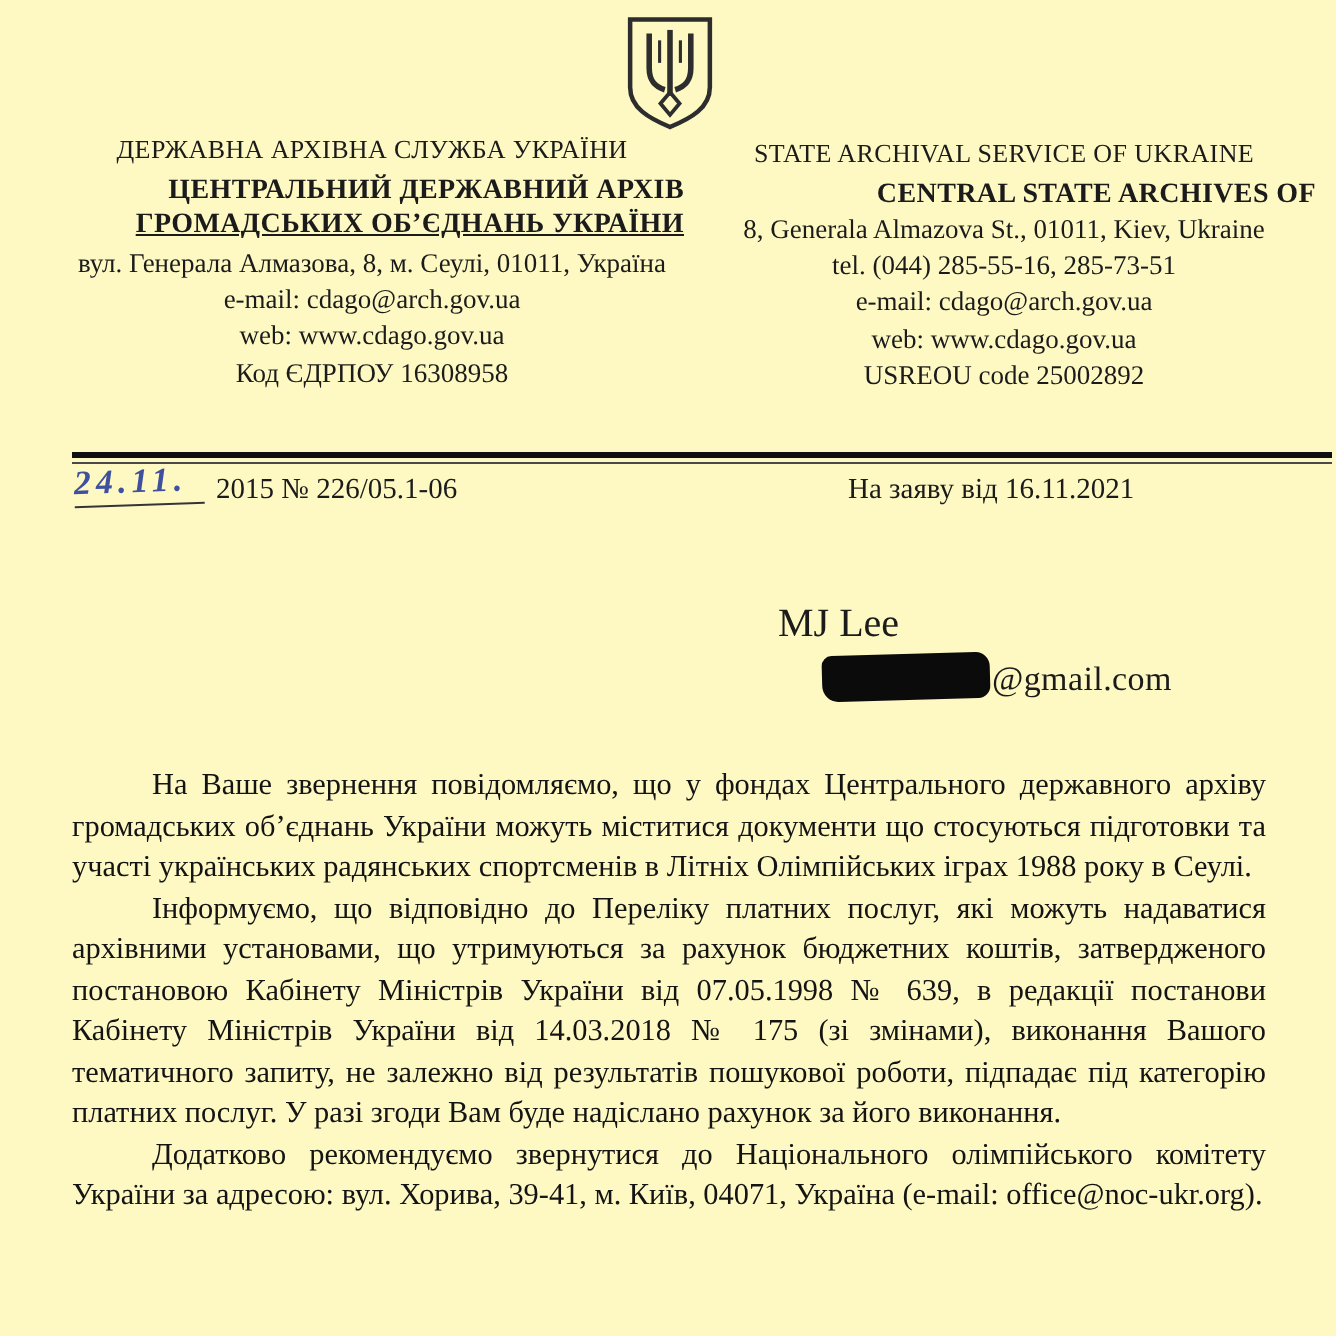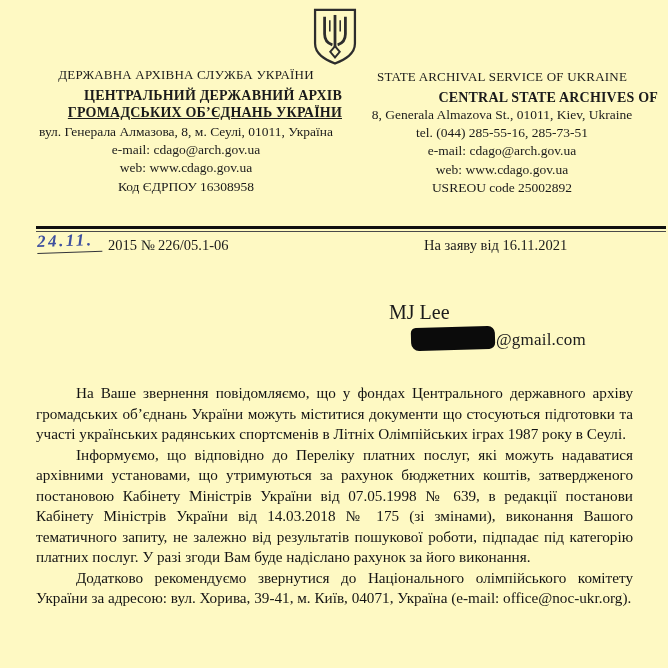--- a/index.html
+++ b/index.html
@@ -96,18 +96,18 @@
   <span class="ref-typed">2015 № 226/05.1-06</span>
   <span class="ref-reply">На заяву від 16.11.2021</span>
 
   <div class="addressee-name">MJ Lee</div>
   <div class="email-row">
     <span class="redaction"></span>
     <span class="email-visible">@gmail.com</span>
   </div>
 
   <div class="body">
-    <p>На Ваше звернення повідомляємо, що у фондах Центрального державного архіву громадських об’єднань України можуть міститися документи що стосуються підготовки та участі українських радянських спортсменів в Літніх Олімпійських іграх 1987 року в Сеулі.</p>
+    <p>На Ваше звернення повідомляємо, що у фондах Центрального державного архіву громадських об’єднань України можуть міститися документи що стосуються підготовки та участі українських радянських спортсменів в Літніх Олімпійських іграх 1988 року в Сеулі.</p>
     <p>Інформуємо, що відповідно до Переліку платних послуг, які можуть надаватися архівними установами, що утримуються за рахунок бюджетних коштів, затвердженого постановою Кабінету Міністрів України від 07.05.1998 № 639, в редакції постанови Кабінету Міністрів України від 14.03.2018 № 175 (зі змінами), виконання Вашого тематичного запиту, не залежно від результатів пошукової роботи, підпадає під категорію платних послуг. У разі згоди Вам буде надіслано рахунок за його виконання.</p>
     <p>Додатково рекомендуємо звернутися до Національного олімпійського комітету України за адресою: вул. Хорива, 39-41, м. Київ, 04071, Україна (e-mail: office@noc-ukr.org).</p>
   </div>
 
 </div>
 
 </body></html>

